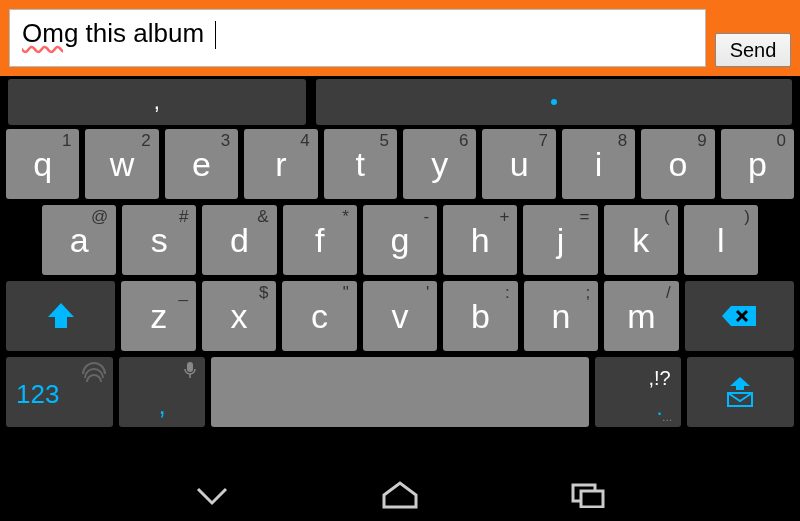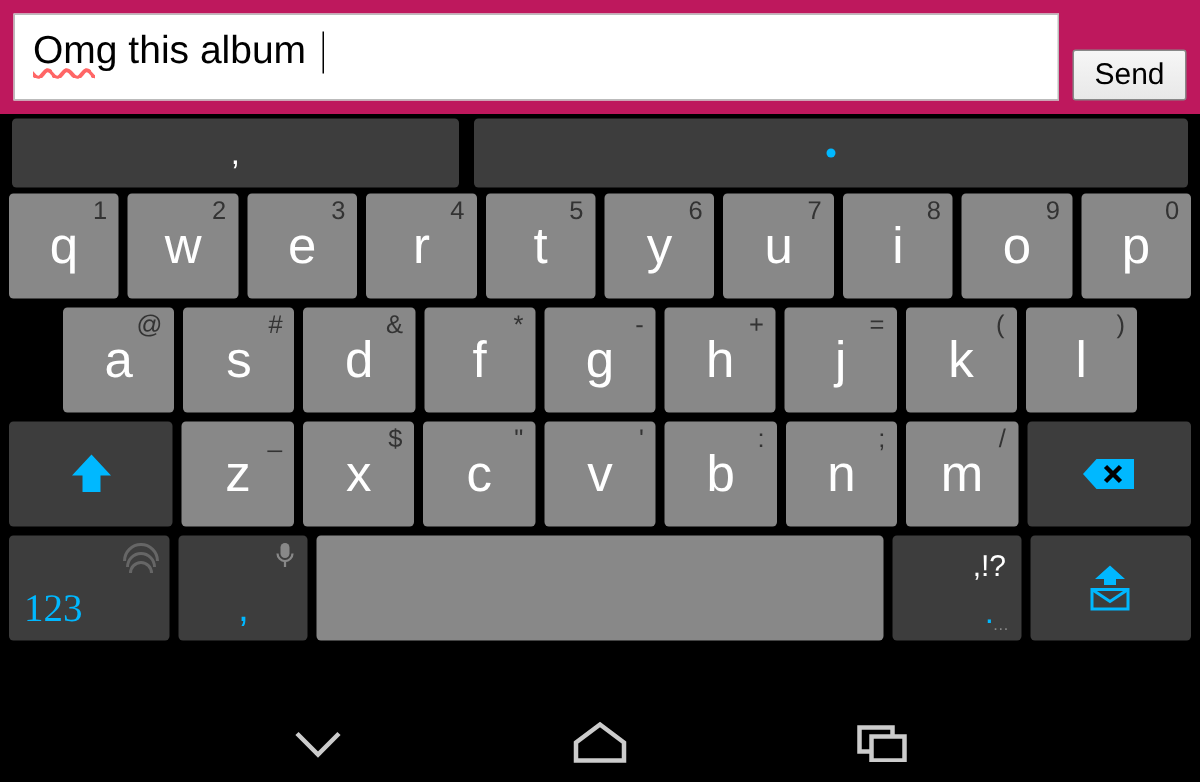--- a/index.html
+++ b/index.html
@@ -6,21 +6,21 @@
 body {
   width: 800px;
   height: 521px;
   background: #000;
   font-family: "Helvetica Neue", Arial, sans-serif;
   overflow: hidden;
   position: relative;
 }
 .topbar {
   display: flex;
-  background: #be185d;
+  background: #f97316;
   padding: 9px;
   gap: 9px;
   height: 76px;
 }
 .text-input {
   flex: 1;
   background: #fff;
   border: 1px solid #bbb;
   font-size: 26px;
   padding: 8px 12px;
@@ -281,21 +281,21 @@
     </div>
   </div>
 
   <div class="row">
     <div class="key dark wide125 num-key">
       <svg width="26" height="26" viewBox="0 0 26 26" style="position:absolute;top:4px;right:6px;">
           <path d="M2 13 A11 11 0 0 1 24 13" fill="none" stroke="#666" stroke-width="2"></path>
           <path d="M4 17 A9 9 0 0 1 22 17" fill="none" stroke="#666" stroke-width="2"></path>
           <path d="M6 21 A7 7 0 0 1 20 21" fill="none" stroke="#666" stroke-width="2"></path>
         </svg>
-      <span style="position:absolute;bottom:6px;left:10px;font-family:Liberation Serif, serif;">123</span>
+      <span style="position:absolute;bottom:17px;left:10px;">123</span>
     </div>
     <div class="key dark comma-key">
       <svg class="mic" viewBox="0 0 14 18">
           <rect x="4" y="1" width="6" height="10" rx="3" fill="#888"></rect>
           <path d="M2 8 A5 5 0 0 0 12 8" fill="none" stroke="#888" stroke-width="1.5"></path>
           <line x1="7" y1="13" x2="7" y2="17" stroke="#888" stroke-width="1.5"></line>
         </svg>
       <span style="color:#00b8ff;font-size:26px;position:absolute;bottom:6px;">,</span>
     </div>
     <div class="key space"></div>

